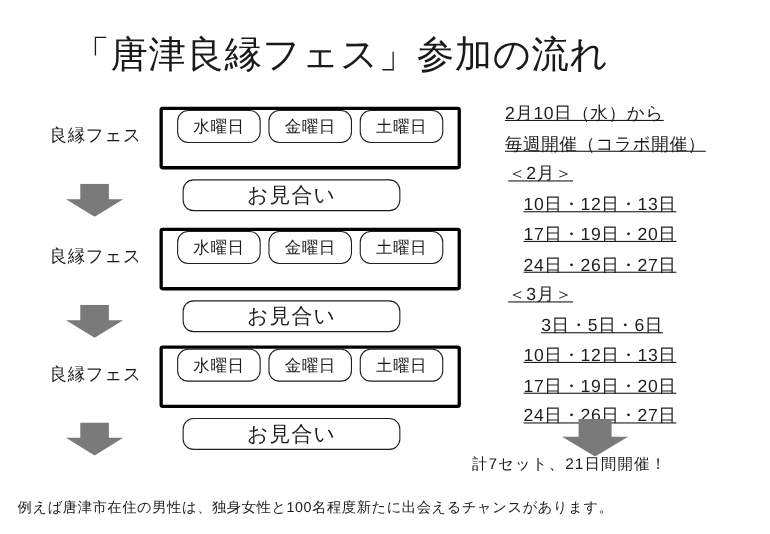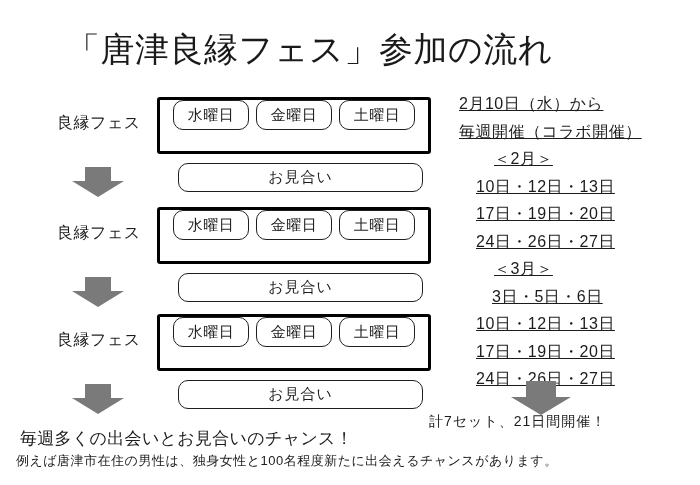--- a/index.html
+++ b/index.html
@@ -17,21 +17,21 @@
   .title {
     left: 66px; top: 27px;
     font-size: 34px;
     letter-spacing: 0.5px;
     color: #1a1a1a;
     white-space: nowrap;
     text-align: center;
   }
 
   
-  .flow-group { left: 12px; width: 460px; height: 108px; text-decoration: underline; }
+  .flow-group { left: 0; width: 460px; height: 108px; text-decoration: underline; }
   .g1 { top: 97px; }
   .g2 { top: 207px; }
   .g3 { top: 314px; }
 
   .flow-label {
     left: 45px; top: 16px;
     width: 90px;
     font-size: 16px;
     letter-spacing: 0.5px;
     white-space: nowrap;
@@ -54,46 +54,46 @@
     box-sizing: border-box;
     display: flex;
     align-items: center;
     justify-content: center;
     font-size: 15px;
     letter-spacing: 0.5px;
     background: #ffffff;
   }
   .omiai-box {
     left: 166px; top: 66px;
-    width: 245px; height: 29px;
+    width: 198px; height: 29px;
     border: 1.5px solid #1f1f1f;
     border-radius: 10px;
     box-sizing: border-box;
     display: flex;
     align-items: center;
     justify-content: center;
-    font-size: 15px;
+    font-size: 19px;
     letter-spacing: 1px;
     background: #ffffff;
   }
   .flow-arrow { left: 60px; top: 70px; width: 52px; height: 30px; }
   .flow-arrow svg, .big-arrow svg { display: block; width: 100%; height: 100%; }
   .arrow-fill { fill: #7a7a7a; }
 
   
   .schedule { left: 455px; top: 90px; width: 245px; text-decoration: underline; }
   .sched-line {
     font-size: 16px;
     line-height: 27.5px;
     height: 27.5px;
     letter-spacing: 0.5px;
     white-space: nowrap;
   }
   .ind-intro  { padding-left: 4px; }
-  .ind-header { padding-left: 7px; margin-left: 32px; }
+  .ind-header { padding-left: 7px; }
   .ind-date   { padding-left: 21px; }
   .ind-date-s { padding-left: 37px; }
 
   .big-arrow { left: 511px; top: 381px; width: 60px; height: 34px; }
 
   .total-line {
     left: 429px; top: 413px;
     font-size: 14px;
     letter-spacing: 1px;
     white-space: nowrap;
@@ -180,16 +180,15 @@
   </div>
 
   <div class="abs big-arrow">
     <svg viewBox="0 0 56 32" preserveAspectRatio="none">
         <polygon class="arrow-fill" points="14,0 42,0 42,15 56,15 28,32 0,15 14,15"></polygon>
       </svg>
   </div>
 
   <div class="abs total-line">計7セット、21日間開催！</div>
 
-  <div class="abs footer-line1">毎週多くの出会いとお見合いのチャンス！</div>
   <div class="abs footer-line2">例えば唐津市在住の男性は、独身女性と100名程度新たに出会えるチャンスがあります。</div>
 
 </div>
 
 </body></html>

